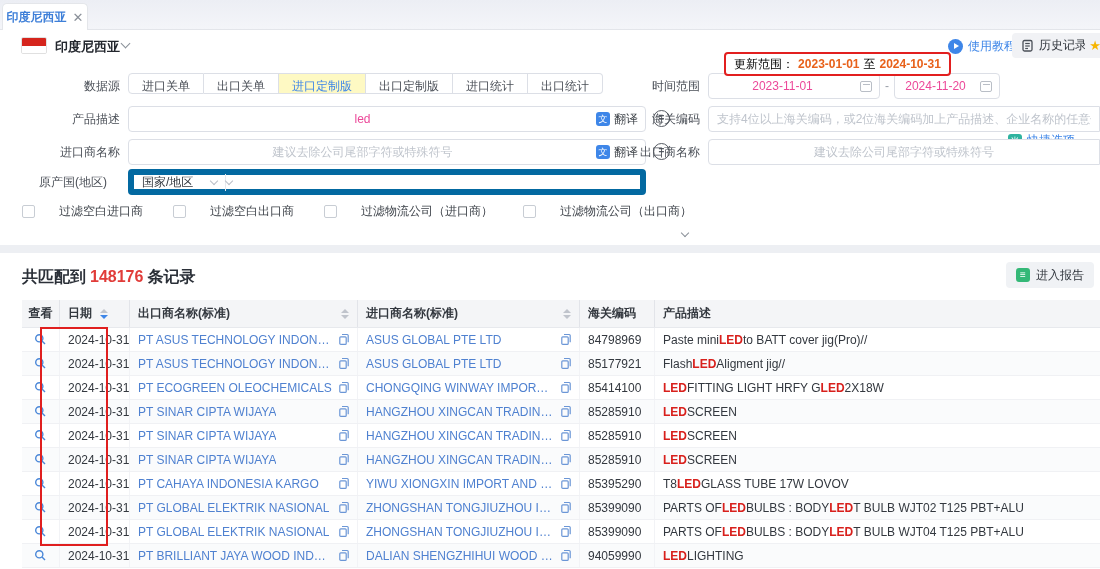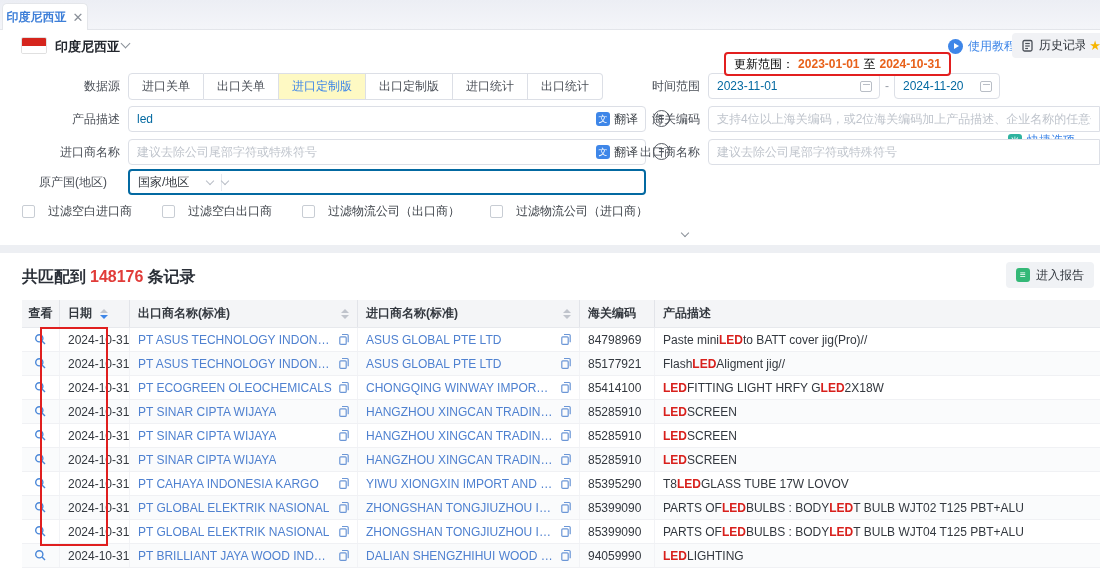--- a/index.html
+++ b/index.html
@@ -25,43 +25,43 @@
   .histbtn { position:absolute; left:1012px; top:3px; height:25px; padding:0 9px; background:#f1f2f5; border-radius:4px; display:flex; align-items:center; gap:5px; color:#2f343b; cursor:pointer; }
   .starbtn { position:absolute; left:1085px; top:3px; width:20px; height:25px; background:#f1f2f5; border-radius:4px 0 0 4px; display:flex; align-items:center; justify-content:center; color:#f6b500; font-size:13px; cursor:pointer; }
 
   
   .updbox { position:absolute; left:724px; top:52px; width:227px; height:24px; border:2px solid #e21f1f; border-radius:4px; background:#fff; display:flex; align-items:center; justify-content:center; gap:4px; white-space:nowrap; z-index:5; }
   .updbox .g { color:#000000; } .updbox .d { color:#e8611a; font-weight:bold; }
 
   
   .filters { position:absolute; left:0; top:59px; width:1100px; height:186px; background:#fff; }
   .flabel { position:absolute; width:92px; text-align:right; color:#4a4f57; line-height:26px; }
-  .seggroup { position:absolute; left:128px; top:14px; display:inline-flex; height:27px; }
+  .seggroup { position:absolute; left:128px; top:14px; display:inline-flex; height:21px; }
   .seg { padding:0 13px; line-height:25px; border:1px solid #dcdfe6; border-left:none; color:#4a4f57; cursor:pointer; background:#fff; white-space:nowrap; }
   .seg:first-child { border-left:1px solid #dcdfe6; border-radius:4px 0 0 4px; }
   .seg:last-child { border-radius:0 4px 4px 0; }
   .seg.active { background:#fef9c3; color:#3e86e8; border-color:#dcdfe6; }
   .inp { position:absolute; height:26px; border:1px solid #dcdfe6; border-radius:4px; background:#fff; display:flex; align-items:center; }
-  .inp input { border:none; outline:none; background:transparent; flex:1; min-width:0; font:inherit; color:#0369a1; padding:0 8px; }
+  .inp input { border:none; outline:none; background:transparent; flex:1; min-width:0; font:inherit; color:#ec4899; padding:0 8px;text-align:center; }
   .inp input::placeholder { color:#bfc4cc; }
   .translate { display:flex; align-items:center; gap:4px; margin-right:7px; cursor:pointer; color:#3a3f45; flex:none; }
   .tr-ic { width:14px; height:14px; background:#3e86e8; border-radius:3px; color:#fff; font-size:9px; line-height:14px; text-align:center; }
   .circ-ic { position:absolute; width:17px; height:17px; border:1.5px solid #565b63; border-radius:50%; color:#565b63; font-weight:bold; font-size:10px; line-height:14px; text-align:center; cursor:pointer; }
   .cal-ic { width:12px; height:11px; border:1.2px solid #b9bec6; border-radius:2px; position:relative; margin:0 7px 0 4px; flex:none; }
   .cal-ic::before { content:""; position:absolute; left:1.5px; right:1.5px; top:2px; border-top:1.2px solid #b9bec6; }
   .dash { position:absolute; color:#9aa0a8; line-height:26px; }
   .quick { position:absolute; left:1008px; top:73px; display:flex; align-items:center; gap:5px; color:#3e86e8; cursor:pointer; }
   .qk-ic { width:14px; height:14px; background:#2fb3a0; border-radius:3px; color:#fff; font-size:9px; line-height:14px; text-align:center; }
-  .selgroup { position:absolute; left:128px; top:0; width:518px; height:26px; border:2px solid #0369a1; border-radius:4px; display:flex; align-items:center; }
+  .selgroup { position:absolute; left:128px; top:0; width:518px; height:26px; border:6px solid #0369a1; border-radius:4px; display:flex; align-items:center; }
   .selbox { width:92px; padding:0 8px; display:flex; align-items:center; justify-content:space-between; border-right:1px solid #e6e9ee; color:#33383f; cursor:pointer; }
   .selbox .chev, .selgroup > .chev { width:6px; height:6px; border-color:#b9bec6; margin-top:-2px; }
   .selph { flex:1; padding:0 10px; color:#bfc4cc; }
   .selgroup > .chev { margin-right:10px; }
   .checkrow { position:absolute; left:22px; top:144px; display:flex; gap:30px; }
-  .ckitem { display:flex; align-items:center; gap:13px; cursor:pointer; color:#3f444b; }
+  .ckitem { display:flex; align-items:center; gap:24px; cursor:pointer; color:#3f444b; }
   .ckbox { width:13px; height:13px; border:1px solid #c8cdd4; border-radius:2px; background:#fff; }
   .collapse { position:absolute; left:645px; top:169px; width:80px; height:16px; background:#fff; clip-path:polygon(0 0,100% 0,80% 100%,20% 100%); filter:drop-shadow(0 1px 2px rgba(0,0,0,.12)); display:flex; justify-content:center; cursor:pointer; z-index:4; }
   .collapse .chev { width:6px; height:6px; border-color:#8a9099; margin-top:2px; }
 
   .graygap { position:absolute; left:0; top:245px; width:1100px; height:8px; background:#edeff3; }
 
   
   .results { position:absolute; left:0; top:253px; width:1100px; height:316px; background:#fff; }
   .matchline { position:absolute; left:22px; top:14px; font-size:16px; font-weight:bold; color:#2b3038; }
   .matchline .num { color:#e13c39; padding:0 4px; }
@@ -201,25 +201,25 @@
     <span class="ckitem">
         <span class="ckbox"></span>
         <span>过滤空白进口商</span>
       </span>
     <span class="ckitem">
         <span class="ckbox"></span>
         <span>过滤空白出口商</span>
       </span>
     <span class="ckitem">
         <span class="ckbox"></span>
-        <span>过滤物流公司（出口商）</span>
+        <span>过滤物流公司（进口商）</span>
       </span>
     <span class="ckitem">
         <span class="ckbox"></span>
-        <span>过滤物流公司（进口商）</span>
+        <span>过滤物流公司（出口商）</span>
       </span>
   </div>
 
   <div class="collapse">
       <span class="chev"></span>
     </div>
 </div>
 
 <div class="graygap"></div>
 

